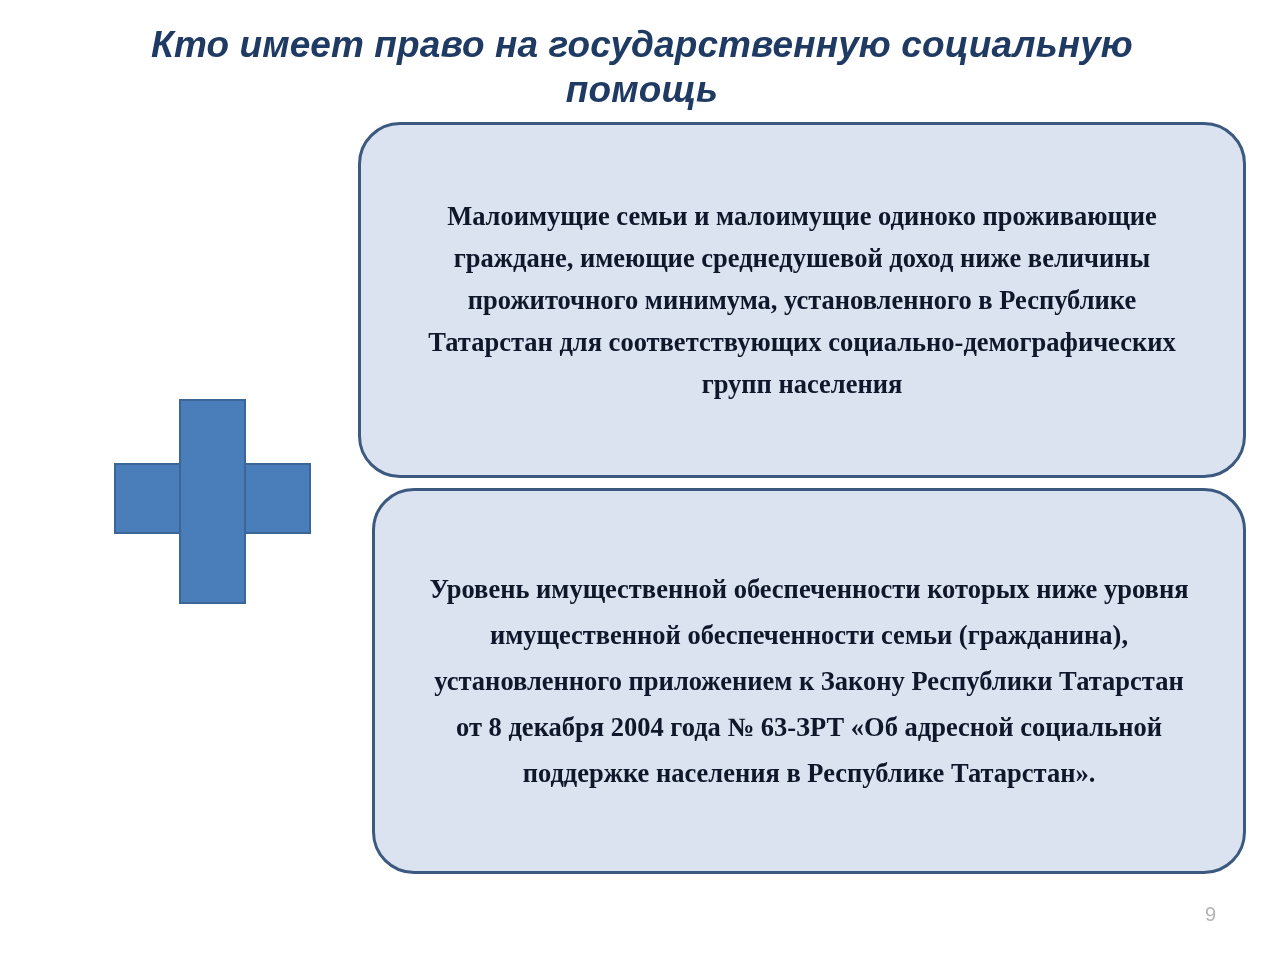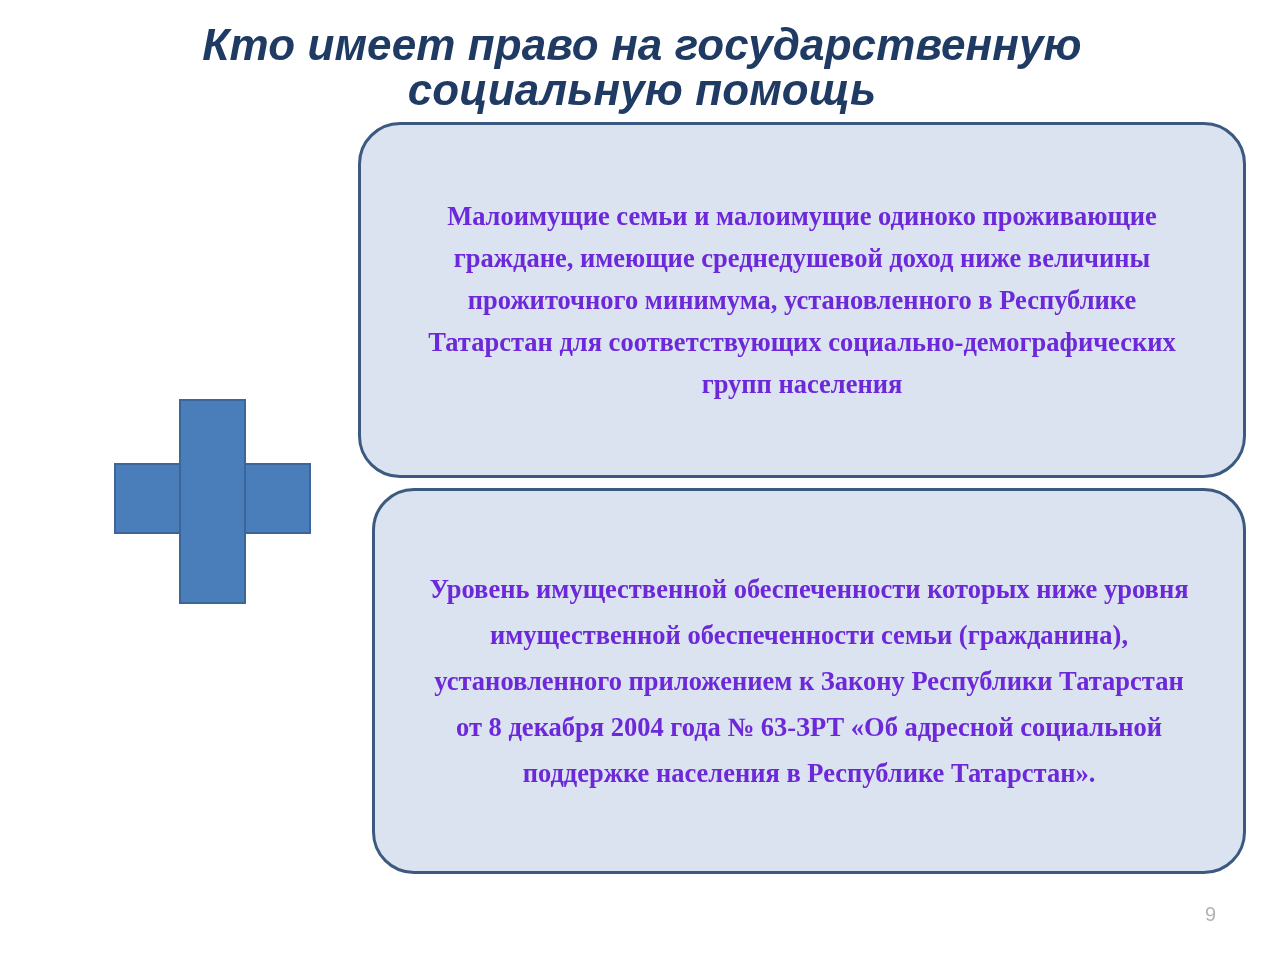--- a/index.html
+++ b/index.html
@@ -21,21 +21,21 @@
   
   .slide-title {
     position: absolute;
     left: 128px;
     top: 22px;
     width: 1028px;
     text-align: center;
     font-family: "Liberation Sans", sans-serif;
     font-weight: bold;
     font-style: italic;
-    font-size: 44px;
+    font-size: 37px;
     line-height: 45px;
     color: #1f3a63;
     letter-spacing: 0.1px;
   }
 
   
   .plus-shape {
     position: absolute;
     left: 114px;
     top: 399px;
@@ -83,21 +83,21 @@
     left: 372px;
     top: 488px;
     width: 874px;
     height: 386px;
   }
   .callout-text {
     font-family: "Liberation Serif", serif;
     font-weight: bold;
     font-size: 26.5px;
     line-height: 42px;
-    color: #6d28d9;
+    color: #0f172a;
     text-align: center;
     width: 100%;
   }
   .callout-2 .callout-text {
     line-height: 46px;
   }
 
   
   .page-number {
     position: absolute;

